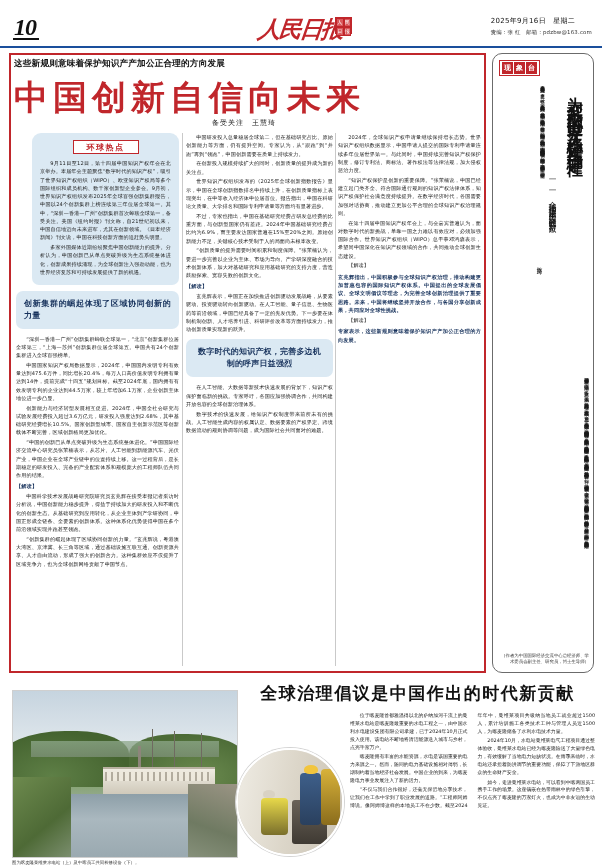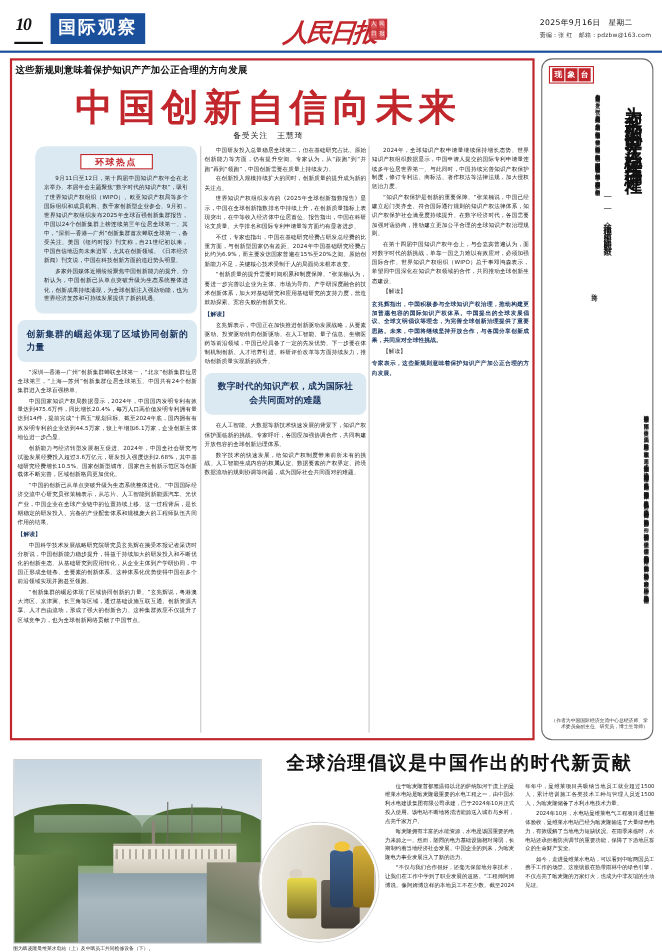--- a/index.html
+++ b/index.html
@@ -11,21 +11,21 @@
   }
   .page { position: relative; width: 602px; height: 865px; background:#fff; }
 
   
   .masthead {
     position: absolute; left: 0; top: 0; width: 602px; height: 48px;
     border-bottom: 2px solid #1a4f9c;
   }
   .page-num {
     position: absolute; left: 14px; top: 14px;
-    font-size: 16px; font-weight: bold; font-style: italic;
+    font-size: 24px; font-weight: bold; font-style: italic;
     font-family: "Liberation Serif", serif; color: #111;
     letter-spacing: -1px;
   }
   .page-num-rule {
     position: absolute; left: 13px; top: 38px; width: 26px; height: 2px; background:#111;
   }
   .section-tag {
     position: absolute; left: 46px; top: 12px;
     background: #1a4f9c; color: #fff;
     font-size: 16px; font-weight: bold; letter-spacing: 2px;
@@ -65,21 +65,21 @@
   }
 
   
   .kicker {
     position: absolute; left: 14px; top: 58px; width: 400px;
     font-size: 8.6px; font-weight: bold; color: #111; letter-spacing: .2px;
     font-family: "DejaVu Sans", sans-serif;
   }
   .headline-main {
     position: absolute; left: 14px; top: 75px; width: 460px;
-    text-align: center;
+    text-align: left;
     font-size: 34px; font-weight: bold; color: #c0262b;
     letter-spacing: 5px;
     font-family: "Liberation Serif", serif;
   }
   .byline {
     position: absolute; left: 14px; top: 118px; width: 460px;
     text-align: center; font-size: 7px; color: #222; letter-spacing: 1px;
     font-family: "DejaVu Sans", sans-serif;
   }
 
@@ -250,21 +250,20 @@
   }
 </style>
 </head>
 <body>
 
 <div class="page">
 
   <div class="masthead">
     <div class="page-num">10</div>
     <div class="page-num-rule"></div>
-    <div class="section-tag">国际观察</div>
 
     <div class="logo-wrap">
       <div class="logo-cn">人民日报</div>
       <div class="logo-seal">
         <i>人</i>
         <i>民</i>
         <i>日</i>
         <i>报</i>
       </div>
     </div>
@@ -315,21 +314,21 @@
       <p>中国研发投入总量稳居全球第二，但在基础研究占比、原始创新能力等方面，仍有提升空间。专家认为，从“跟跑”到“并跑”再到“领跑”，中国创新需要在质量上持续发力。</p>
       <p>在创新投入规模持续扩大的同时，创新质量的提升成为新的关注点。</p>
       <p>世界知识产权组织发布的《2025年全球创新指数报告》显示，中国在全球创新指数排名中持续上升，在创新质量指标上表现突出，在中等收入经济体中位居首位。报告指出，中国在科研论文质量、大学排名和国际专利申请量等方面均有显著进步。</p>
       <p>不过，专家也指出，中国在基础研究经费占研发总经费的比重方面，与创新型国家仍有差距。2024年中国基础研究经费占比约为6.9%，而主要发达国家普遍在15%至20%之间。原始创新能力不足，关键核心技术受制于人的局面尚未根本改变。</p>
       <p>“创新质量的提升需要时间积累和制度保障。”张茉楠认为，要进一步完善以企业为主体、市场为导向、产学研深度融合的技术创新体系，加大对基础研究和应用基础研究的支持力度，营造鼓励探索、宽容失败的创新文化。</p>
       <p class="qa-tag noindent">【解读】</p>
       <p>玄兆辉表示，中国正在加快推进创新驱动发展战略，从要素驱动、投资驱动转向创新驱动。在人工智能、量子信息、生物医药等前沿领域，中国已经具备了一定的先发优势。下一步要在体制机制创新、人才培养引进、科研评价改革等方面持续发力，推动创新质量实现新的跃升。</p>
     </div>
 
     <div class="tinted" style="margin-top:6px;">
-      <div class="sub-head centered">数字时代的知识产权，成为国际社会共同面对的难题</div>
+      <div class="sub-head centered">数字时代的知识产权，完善多边机制的呼声日益强烈</div>
     </div>
     <div class="body-text">
       <p>在人工智能、大数据等新技术快速发展的背景下，知识产权保护面临新的挑战。专家呼吁，各国应加强协调合作，共同构建开放包容的全球创新治理体系。</p>
       <p>数字技术的快速发展，给知识产权制度带来前所未有的挑战。人工智能生成内容的权属认定、数据要素的产权界定、跨境数据流动的规则协调等问题，成为国际社会共同面对的难题。</p>
     </div>
   </div>
 
   <div class="col-mid2">
     <div class="body-text">
       <p>2024年，全球知识产权申请量继续保持增长态势。世界知识产权组织数据显示，中国申请人提交的国际专利申请量连续多年位居世界第一。与此同时，中国持续完善知识产权保护制度，修订专利法、商标法、著作权法等法律法规，加大侵权惩治力度。</p>

